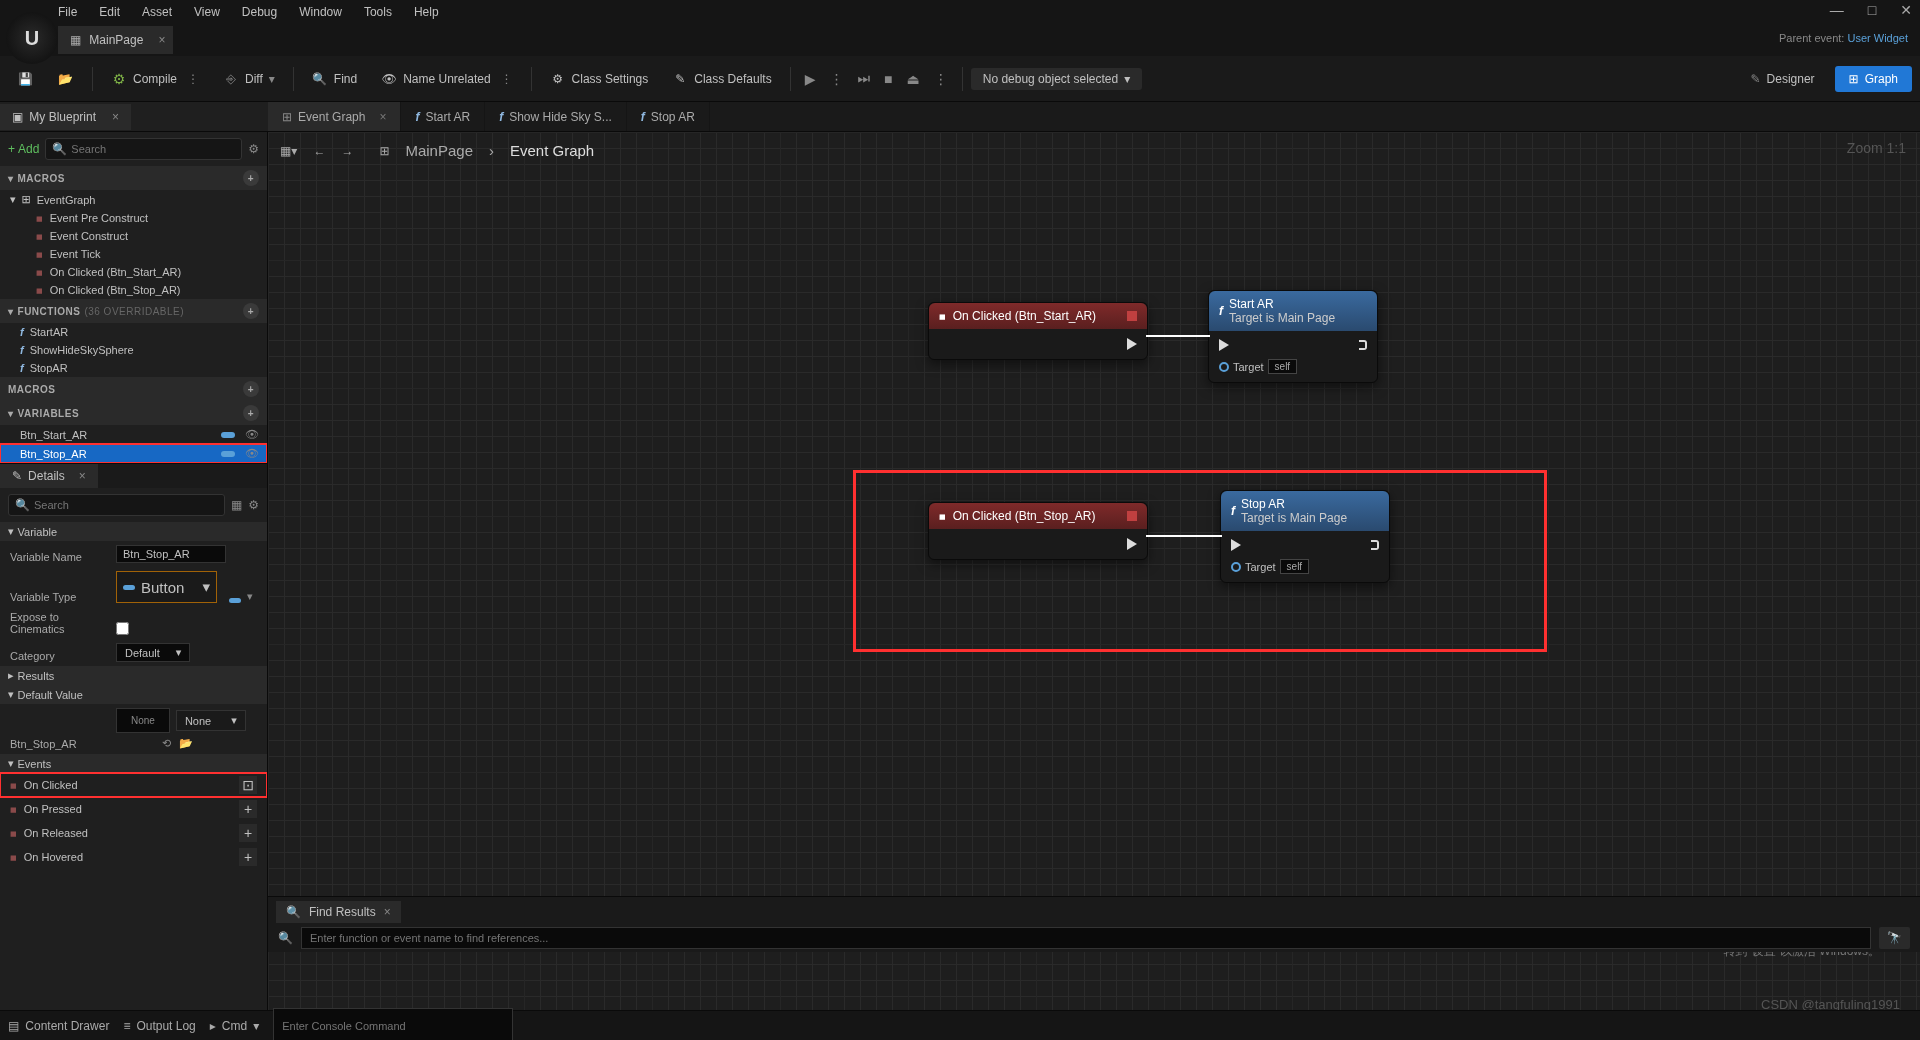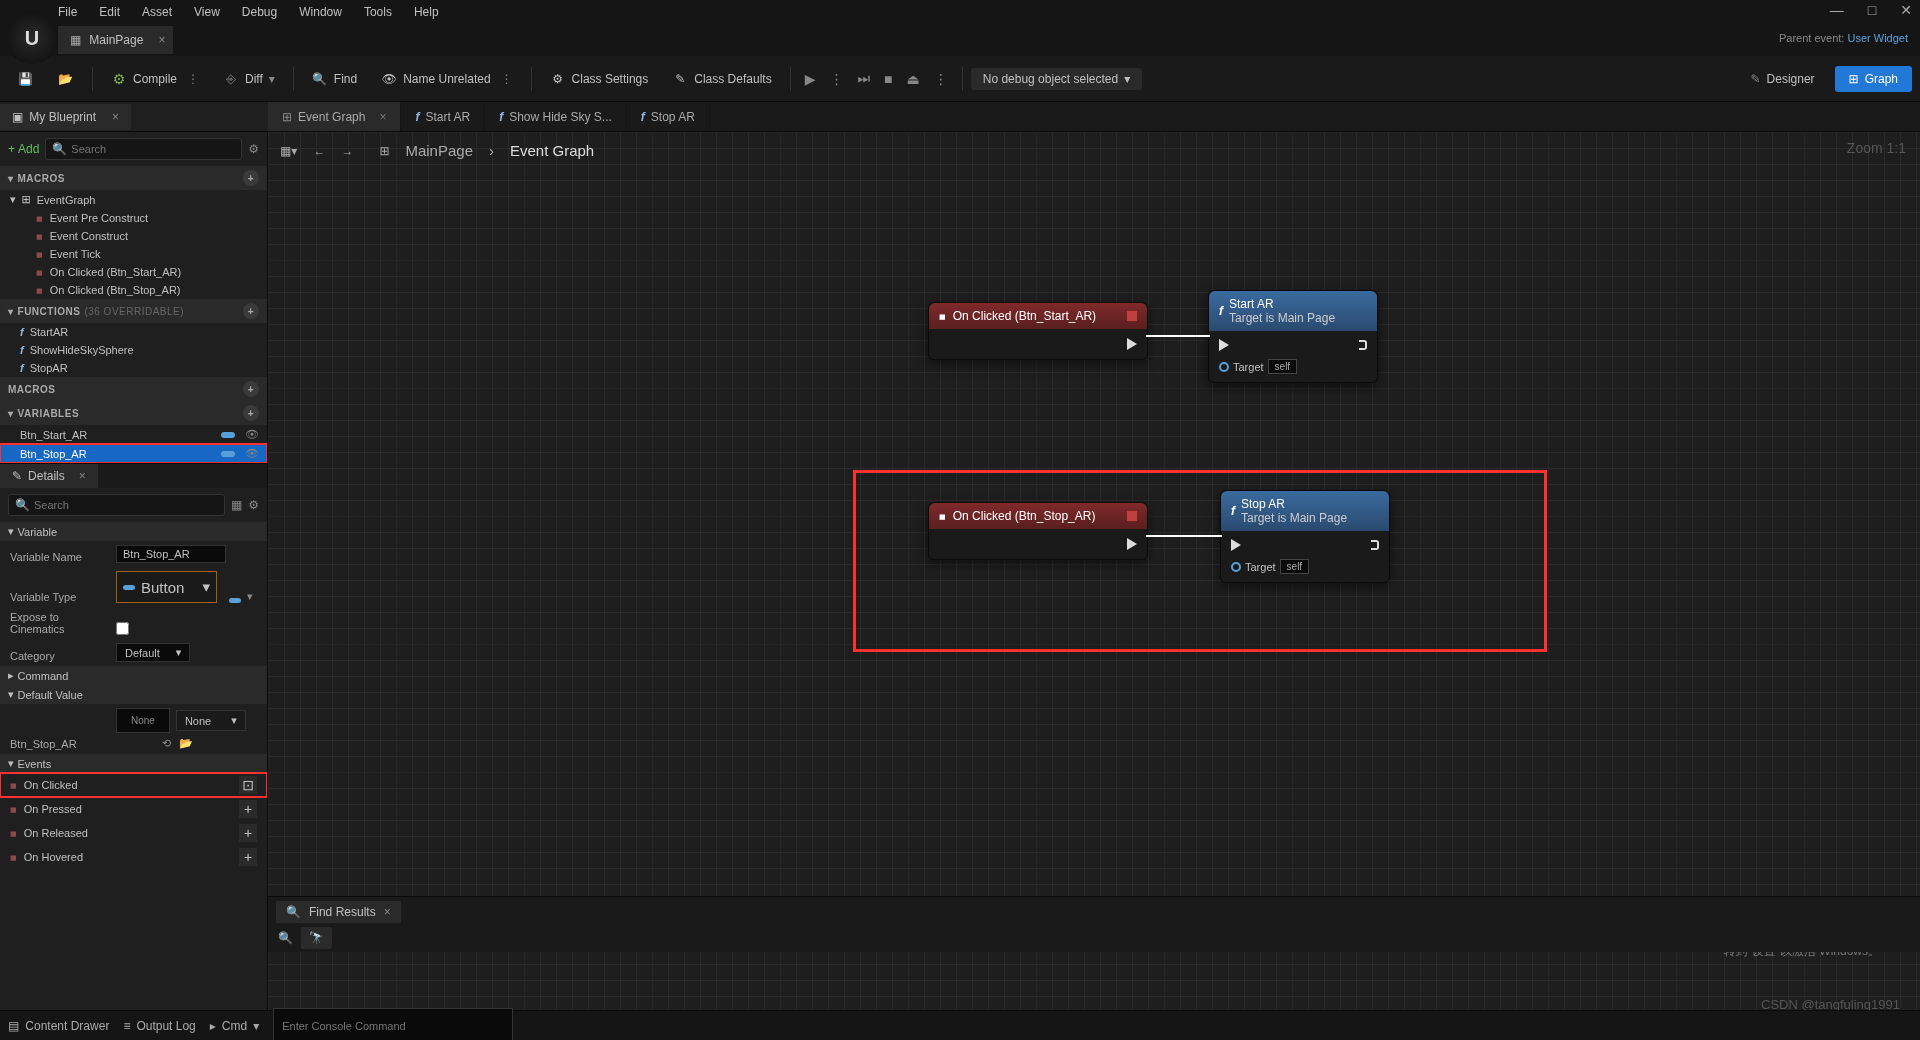--- a/index.html
+++ b/index.html
@@ -397,21 +397,21 @@
       </div>
       <div class="detail-row">
         <span class="label">Category</span>
         <div class="cat-select">
           <span>Default</span>
           <span>▾</span>
         </div>
       </div>
       <div class="detail-section">
         <span>▸</span>
-        <span>Command</span>
+        <span>Results</span>
       </div>
       <div class="detail-section">
         <span>▾</span>
         <span>Default Value</span>
       </div>
       <div class="detail-row">
         <span class="label">Btn_Stop_AR</span>
         <div style="display:flex;flex-direction:column;gap:4px;">
           <div style="display:flex;gap:6px;align-items:center;">
             <div class="none-box">None</div>
@@ -567,20 +567,21 @@
 <div class="find-panel">
   <div class="find-tab">
     <div class="find-tab-item">
       <span>🔍</span>
       <span>Find Results</span>
       <span style="color:#888;">×</span>
     </div>
   </div>
   <div class="find-search">
     <span style="color:#888;">🔍</span>
+    <input placeholder="Enter function or event name to find references..." style="">
     <span class="binoc">🔭</span>
   </div>
 </div>
 
 <div class="csdn">CSDN @tangfuling1991</div>
 
 <div class="bottombar">
   <div class="bottom-btn">
     <span>▤</span>
     <span>Content Drawer</span>

